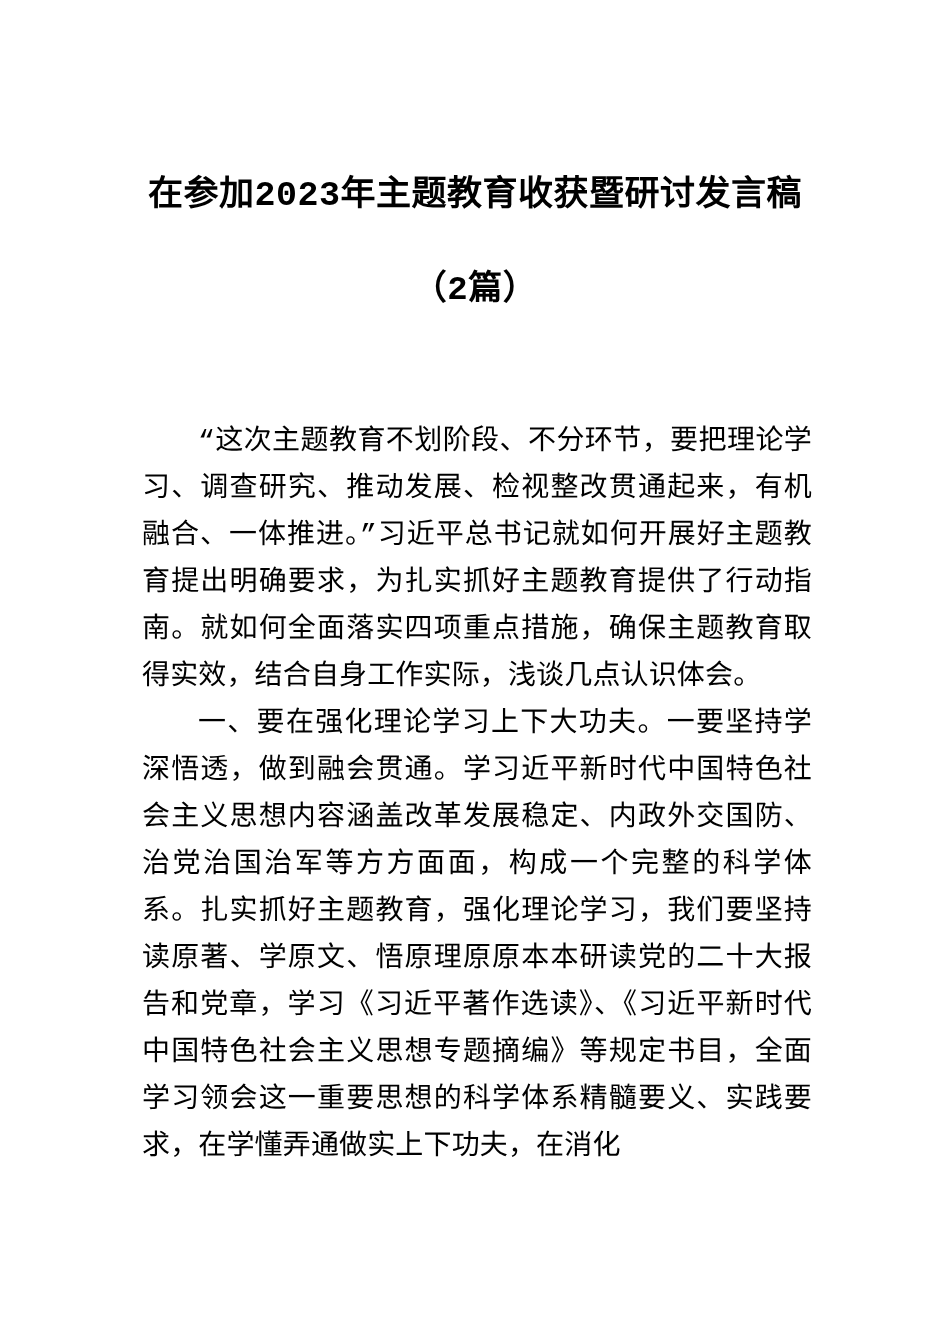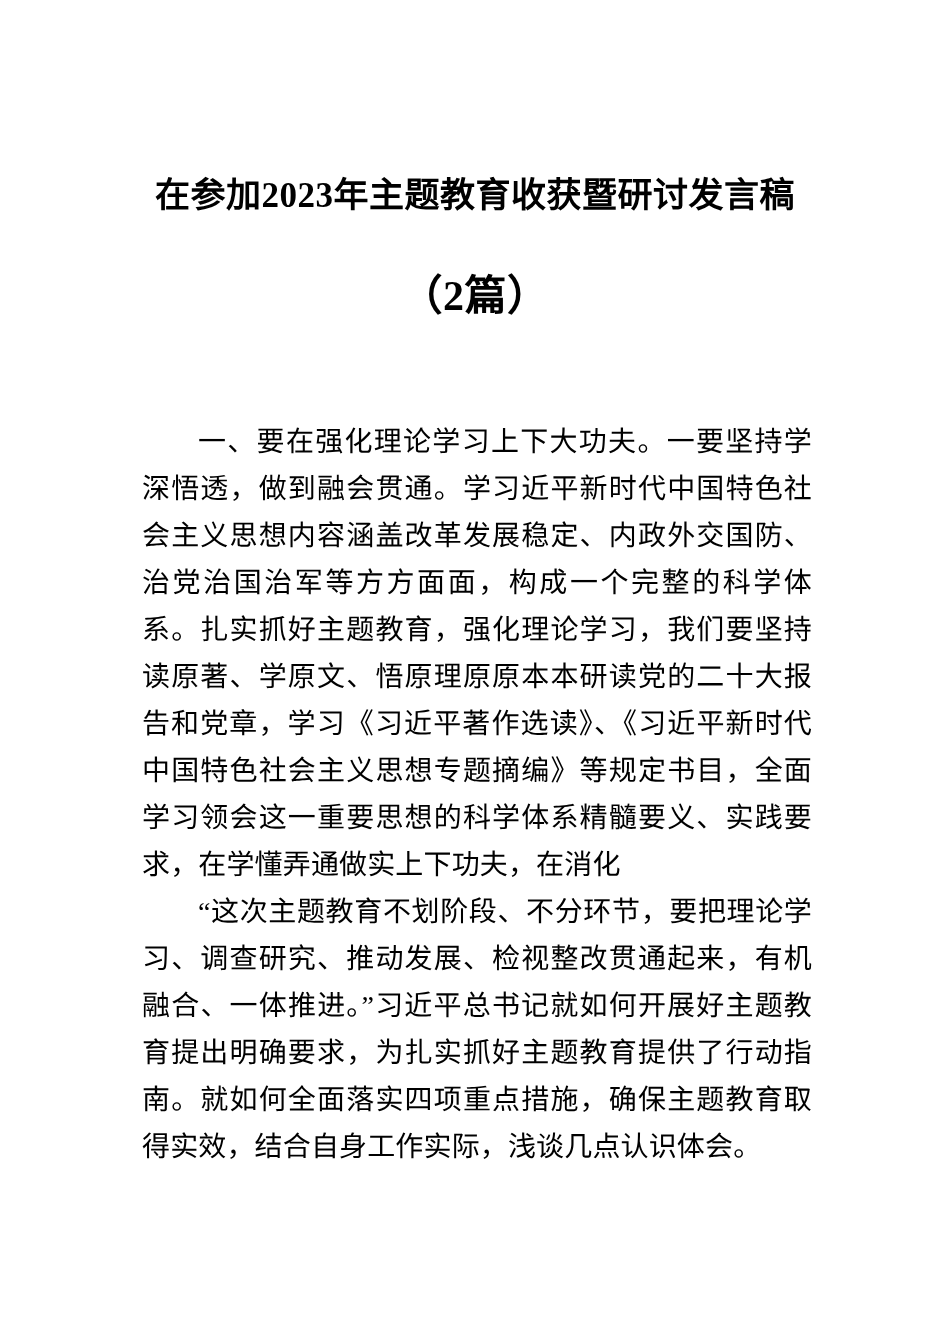--- a/index.html
+++ b/index.html
@@ -9,21 +9,21 @@
     background: #ffffff;
   }
 
   .page {
     position: relative;
     width: 950px;
     height: 1344px;
     margin: 0 auto;
     background: #ffffff;
     overflow: hidden;
-    font-family: Liberation Serif, serif;
+    font-family: Liberation Mono, monospace;
     color: #000000;
     -webkit-font-smoothing: antialiased;
   }
 
   
   .doc-title {
     position: absolute;
     left: 70px;
     right: 70px;
     top: 150px;
@@ -34,21 +34,21 @@
     letter-spacing: 0.5px;
     white-space: nowrap;
   }
 
   .doc-subtitle {
     position: absolute;
     left: 70px;
     right: 70px;
     top: 268px;
     text-align: center;
-    font-size: 42px;
+    font-size: 34px;
     font-weight: 700;
     line-height: 1.34;
     letter-spacing: 0.5px;
   }
 
   
   .body-block {
     position: absolute;
     left: 142px;
     top: 418px;
@@ -80,19 +80,19 @@
 
 <div class="page">
 
   <h1 class="doc-title">在参加2023年主题教育收获暨研讨发言稿</h1>
 
   <div class="doc-subtitle">（2篇）</div>
 
   <div class="body-block">
 
 
+    <p class="para">“这次主题教育不划阶段、不分环节，要把理论学习、调查研究、推动发展、检视整改贯通起来，有机融合、一体推进。”习近平总书记就如何开展好主题教育提出明确要求，为扎实抓好主题教育提供了行动指南。就如何全面落实四项重点措施，确保主题教育取得实效，结合自身工作实际，浅谈几点认识体会。</p>
+
     <p class="para">一、要在强化理论学习上下大功夫。一要坚持学深悟透，做到融会贯通。学习近平新时代中国特色社会主义思想内容涵盖改革发展稳定、内政外交国防、治党治国治军等方方面面，构成一个完整的科学体系。扎实抓好主题教育，强化理论学习，我们要坚持读原著、学原文、悟原理原原本本研读党的二十大报告和党章，学习《习近平著作选读》、《习近平新时代中国特色社会主义思想专题摘编》等规定书目，全面学习领会这一重要思想的科学体系精髓要义、实践要求，在学懂弄通做实上下功夫，在消化</p>
-
-    <p class="para">“这次主题教育不划阶段、不分环节，要把理论学习、调查研究、推动发展、检视整改贯通起来，有机融合、一体推进。”习近平总书记就如何开展好主题教育提出明确要求，为扎实抓好主题教育提供了行动指南。就如何全面落实四项重点措施，确保主题教育取得实效，结合自身工作实际，浅谈几点认识体会。</p>
 
   </div>
 
 </div>
 
 </body></html>

